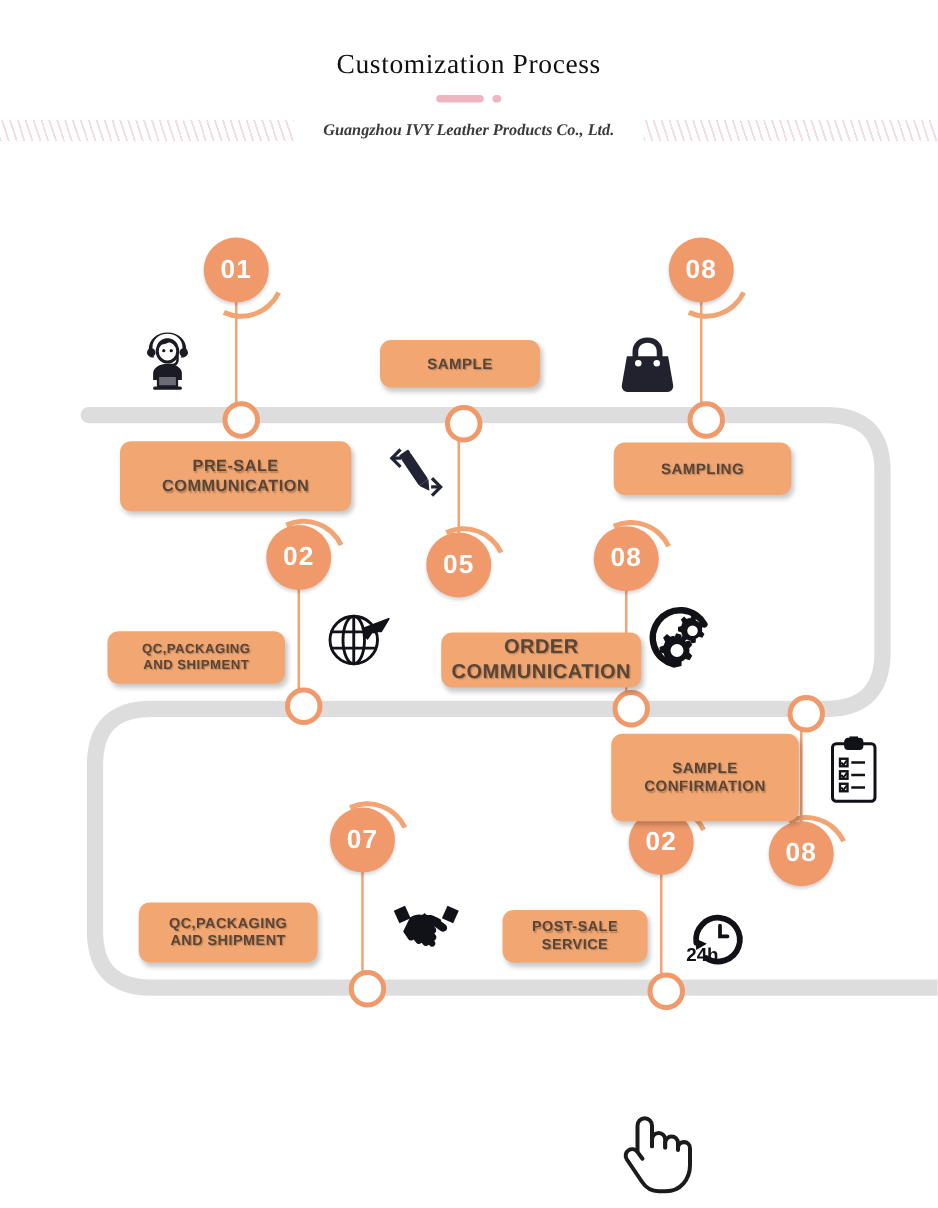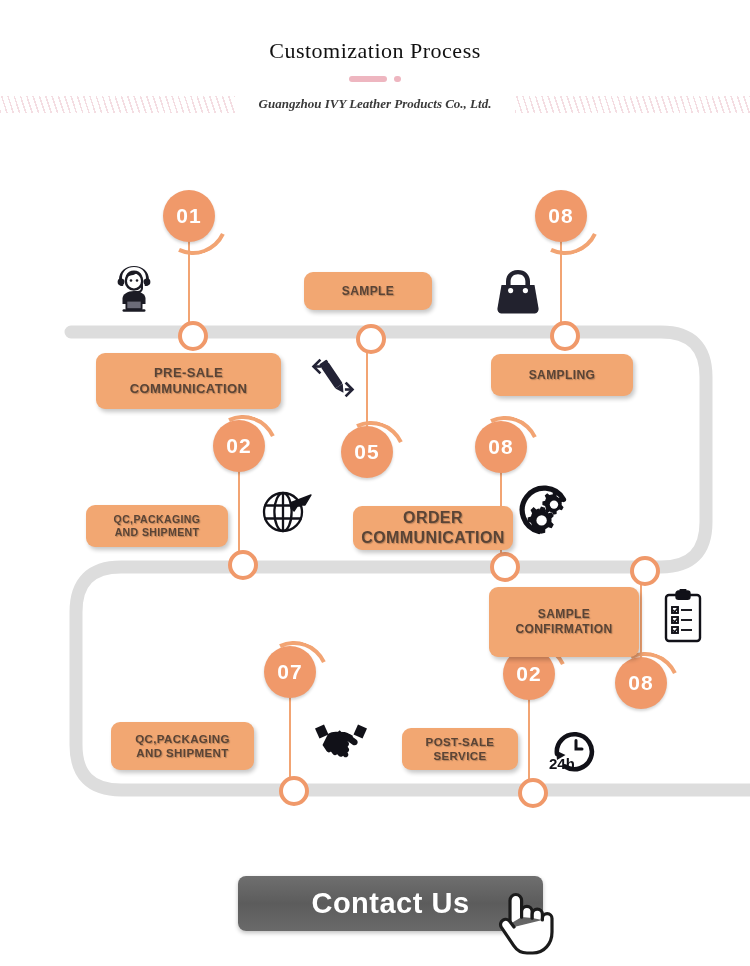--- a/index.html
+++ b/index.html
@@ -267,21 +267,20 @@
       <g stroke="#111118" stroke-width="3" stroke-linecap="round">
         <path d="M31 16.5 V25 H37"></path>
       </g>
       <text x="4" y="45" font-family="Liberation Sans, sans-serif" font-size="15" font-weight="bold" fill="#111118">24h</text>
     </svg>
   </div>
 
 </div>
 
 <div id="contact-wrap">
-  <button id="contact-button">Contact Us</button>
   <div id="hand-cursor-icon">
     <svg width="68" height="72" viewBox="0 0 68 72" fill="#ffffff" stroke="#1b1b1b" stroke-width="3.2" stroke-linejoin="round" stroke-linecap="round">
       <path d="M18 40 V16.5c0-3.3 2.6-6 5.8-6s5.8 2.7 5.8 6V33"></path>
       <path d="M29.6 33v-5.2c0-3 2.4-5.4 5.3-5.4s5.3 2.4 5.3 5.4V34"></path>
       <path d="M40.2 34v-3.6c0-2.9 2.3-5.2 5.1-5.2s5.1 2.3 5.1 5.2V36"></path>
       <path d="M50.4 36v-1.4c0-2.7 2.1-4.9 4.8-4.9s4.8 2.2 4.8 4.9V48c0 11.6-7.8 21-19.3 21H35c-6.3 0-10.1-2.6-13.3-7.4L9.4 43.4c-1.6-2.5-.9-5.8 1.6-7.3 2.3-1.4 5.3-.8 6.9 1.4L22 43"></path>
     </svg>
   </div>
 </div>
 

